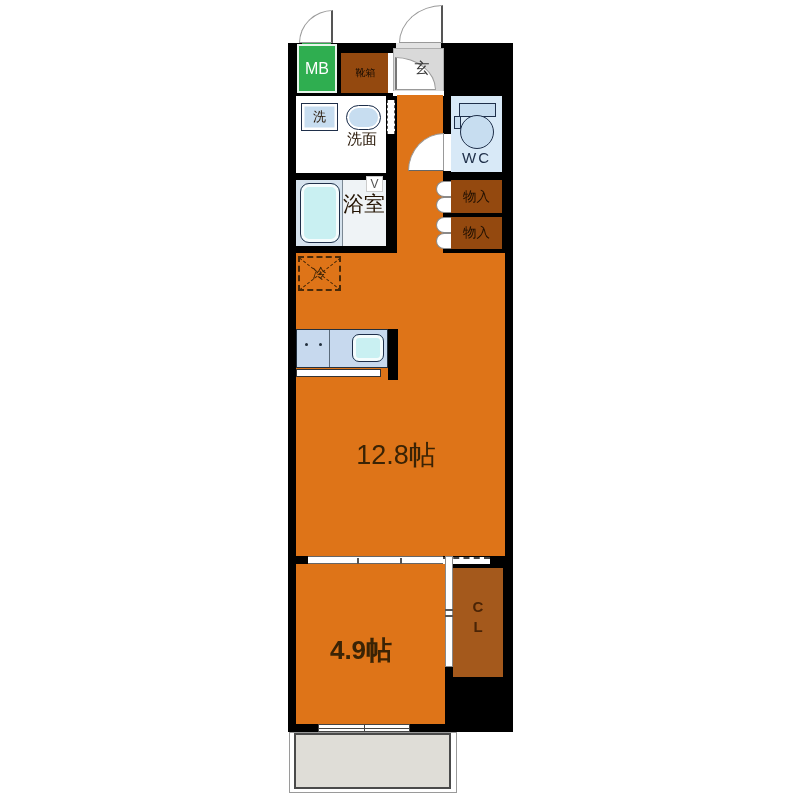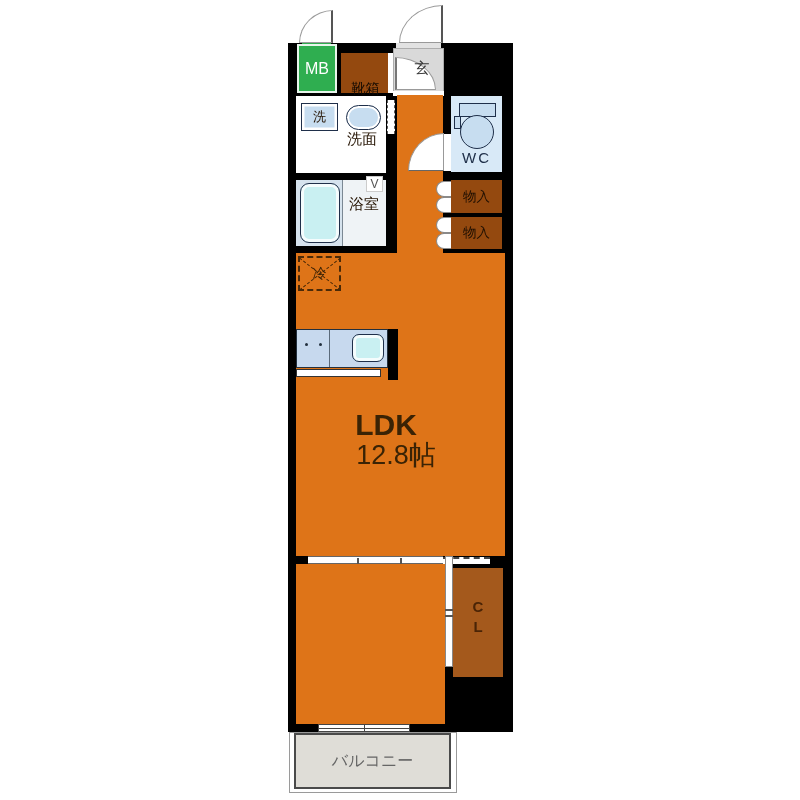--- a/index.html
+++ b/index.html
@@ -38,21 +38,21 @@
 <div class="stage">
 
   <div class="abs wallbg" style="left:288px;top:43px;width:225px;height:689px;"></div>
 
   <div class="abs" style="left:302px;top:40px;width:29px;height:6px;background:var(--mb-green,#2FAE50);"></div>
   <div class="abs mb" style="left:297px;top:44px;width:40px;height:49px;"></div>
   <div class="lbl" style="left:297px;top:44px;width:40px;height:49px;font-size:16px;color:#fff;">MB</div>
   <div class="abs doorarc" style="left:299px;top:10px;width:34px;height:33px;border-radius:100% 0 0 0;border-right:2px solid #555;"></div>
 
   <div class="abs brown" style="left:341px;top:53px;width:49px;height:40px;"></div>
-  <div class="lbl" style="left:341px;top:53px;width:49px;height:40px;font-size:14px;color:#150B02;margin-top:16px;">靴箱</div>
+  <div class="lbl" style="left:341px;top:53px;width:49px;height:40px;font-size:10px;color:#150B02;">靴箱</div>
   <div class="abs white" style="left:388px;top:53px;width:5px;height:40px;"></div>
 
   <div class="abs" style="left:396px;top:43px;width:45px;height:6px;background:#E2E2E2;"></div>
   <div class="abs entry" style="left:393px;top:48px;width:51px;height:47px;"></div>
   <div class="abs doorarc" style="left:399px;top:5px;width:44px;height:38px;border-radius:100% 0 0 0;border-right:2px solid #555;"></div>
   <div class="abs doorarc" style="left:395px;top:57px;width:41px;height:33px;border-radius:0 100% 0 0;border-left:2px solid #777;"></div>
   <div class="lbl" style="left:411px;top:58px;width:22px;height:20px;font-size:15px;color:#333;z-index:5;">玄</div>
   <div class="abs white" style="left:393px;top:91px;width:51px;height:5px;"></div>
 
   <div class="abs orange" style="left:397px;top:95px;width:46px;height:163px;"></div>
@@ -68,21 +68,21 @@
   <div class="abs fixt" style="left:459px;top:103px;width:37px;height:14px;border-width:1.2px;"></div>
   <div class="abs fixt" style="left:460px;top:115px;width:34px;height:34px;border-radius:50%;border-width:1.2px;"></div>
   <div class="abs fixt" style="left:454px;top:116px;width:7px;height:13px;border-width:1.2px;"></div>
   <div class="lbl" style="left:451px;top:148px;width:51px;height:18px;font-size:15px;letter-spacing:2px;color:#20304A;">WC</div>
   <div class="abs white" style="left:443px;top:134px;width:8px;height:37px;"></div>
   <div class="abs doorarc" style="left:408px;top:133px;width:36px;height:38px;border-radius:100% 0 0 0;border-bottom:1.5px solid #666;"></div>
 
   <div class="abs bath" style="left:296px;top:180px;width:90px;height:66px;"></div>
   <div class="abs bathL" style="left:296px;top:180px;width:47px;height:66px;"></div>
   <div class="abs tub" style="left:300px;top:183px;width:40px;height:60px;"></div>
-  <div class="lbl" style="left:342px;top:195px;width:44px;height:18px;font-size:15px;">浴室</div>
+  <div class="lbl" style="left:342px;top:195px;width:44px;height:18px;font-size:21px;">浴室</div>
   <div class="lbl white" style="left:366px;top:176px;width:17px;height:16px;font-size:12px;color:#555;border:1px solid #ccc;">V</div>
 
   <div class="abs brown" style="left:451px;top:180px;width:51px;height:33px;"></div>
   <div class="lbl" style="left:451px;top:180px;width:51px;height:33px;font-size:13.5px;color:#1E0F02;">物入</div>
   <div class="abs brown" style="left:451px;top:217px;width:51px;height:32px;"></div>
   <div class="lbl" style="left:451px;top:217px;width:51px;height:32px;font-size:13.5px;color:#1E0F02;">物入</div>
   <div class="abs halfarc" style="left:436px;top:181px;width:15px;height:16px;"></div>
   <div class="abs halfarc" style="left:436px;top:197px;width:15px;height:16px;"></div>
   <div class="abs halfarc" style="left:436px;top:217px;width:15px;height:16px;"></div>
   <div class="abs halfarc" style="left:436px;top:233px;width:15px;height:16px;"></div>
@@ -96,40 +96,39 @@
 
   <div class="abs counter" style="left:296px;top:329px;width:92px;height:39px;">
     <div class="abs" style="left:32px;top:0;width:1px;height:100%;background:#5A6A7A;"></div>
     <div class="abs" style="left:8px;top:13px;width:3px;height:3px;border-radius:50%;background:#22303E;"></div>
     <div class="abs" style="left:22px;top:13px;width:3px;height:3px;border-radius:50%;background:#22303E;"></div>
   </div>
   <div class="abs tub" style="left:352px;top:334px;width:32px;height:28px;border-radius:7px;"></div>
   <div class="abs white" style="left:296px;top:369px;width:85px;height:8px;border:1px solid #333;"></div>
   <div class="abs wallbg" style="left:388px;top:329px;width:10px;height:51px;"></div>
 
-  <div class="lbl" style="left:296px;top:410px;width:180px;height:30px;font-size:30px;font-weight:700;color:#3A2305;">LDK</div>
   <div class="lbl" style="left:296px;top:441px;width:200px;height:28px;font-size:27px;font-weight:400;color:#3A2305;">12.8帖</div>
 
   <div class="abs white" style="left:308px;top:556px;width:135px;height:8px;border-top:1px solid #666;border-bottom:1px solid #666;">
     <div class="tick-v" style="left:49px;top:1px;"></div>
     <div class="tick-v" style="left:92px;top:1px;"></div>
   </div>
   <div class="abs white" style="left:443px;top:557px;width:47px;height:7px;border-top:2px dashed #444;"></div>
 
   <div class="abs orange" style="left:296px;top:564px;width:149px;height:160px;"></div>
   <div class="abs white" style="left:445px;top:556px;width:8px;height:111px;border:1px solid #888;">
     <div class="tick-h" style="left:-1px;top:52px;"></div>
     <div class="tick-h" style="left:-1px;top:58px;"></div>
   </div>
   <div class="abs cl" style="left:453px;top:568px;width:50px;height:109px;"></div>
   <div class="lbl" style="left:453px;top:597px;width:50px;height:18px;font-size:15px;font-weight:700;color:#4A2406;">C</div>
   <div class="lbl" style="left:453px;top:617px;width:50px;height:18px;font-size:15px;font-weight:700;color:#4A2406;">L</div>
 
+  <div class="lbl" style="left:296px;top:636px;width:130px;height:28px;font-size:26px;font-weight:700;color:#3A2305;">4.9帖</div>
 
   <div class="abs white" style="left:318px;top:724px;width:92px;height:8px;border:1px solid #444;">
     <div class="abs" style="left:0;top:50%;width:100%;height:1px;background:#444;"></div>
     <div class="abs" style="left:50%;top:-1px;width:1px;height:8px;background:#444;"></div>
   </div>
   <div class="abs balc-outer" style="left:289px;top:732px;width:168px;height:61px;"></div>
   <div class="abs balc" style="left:294px;top:733px;width:157px;height:56px;"></div>
-  <div class="lbl" style="left:294px;top:733px;width:157px;height:56px;font-size:16px;color:#666;">バルコニー</div>
 
 </div>
 
 </body></html>

